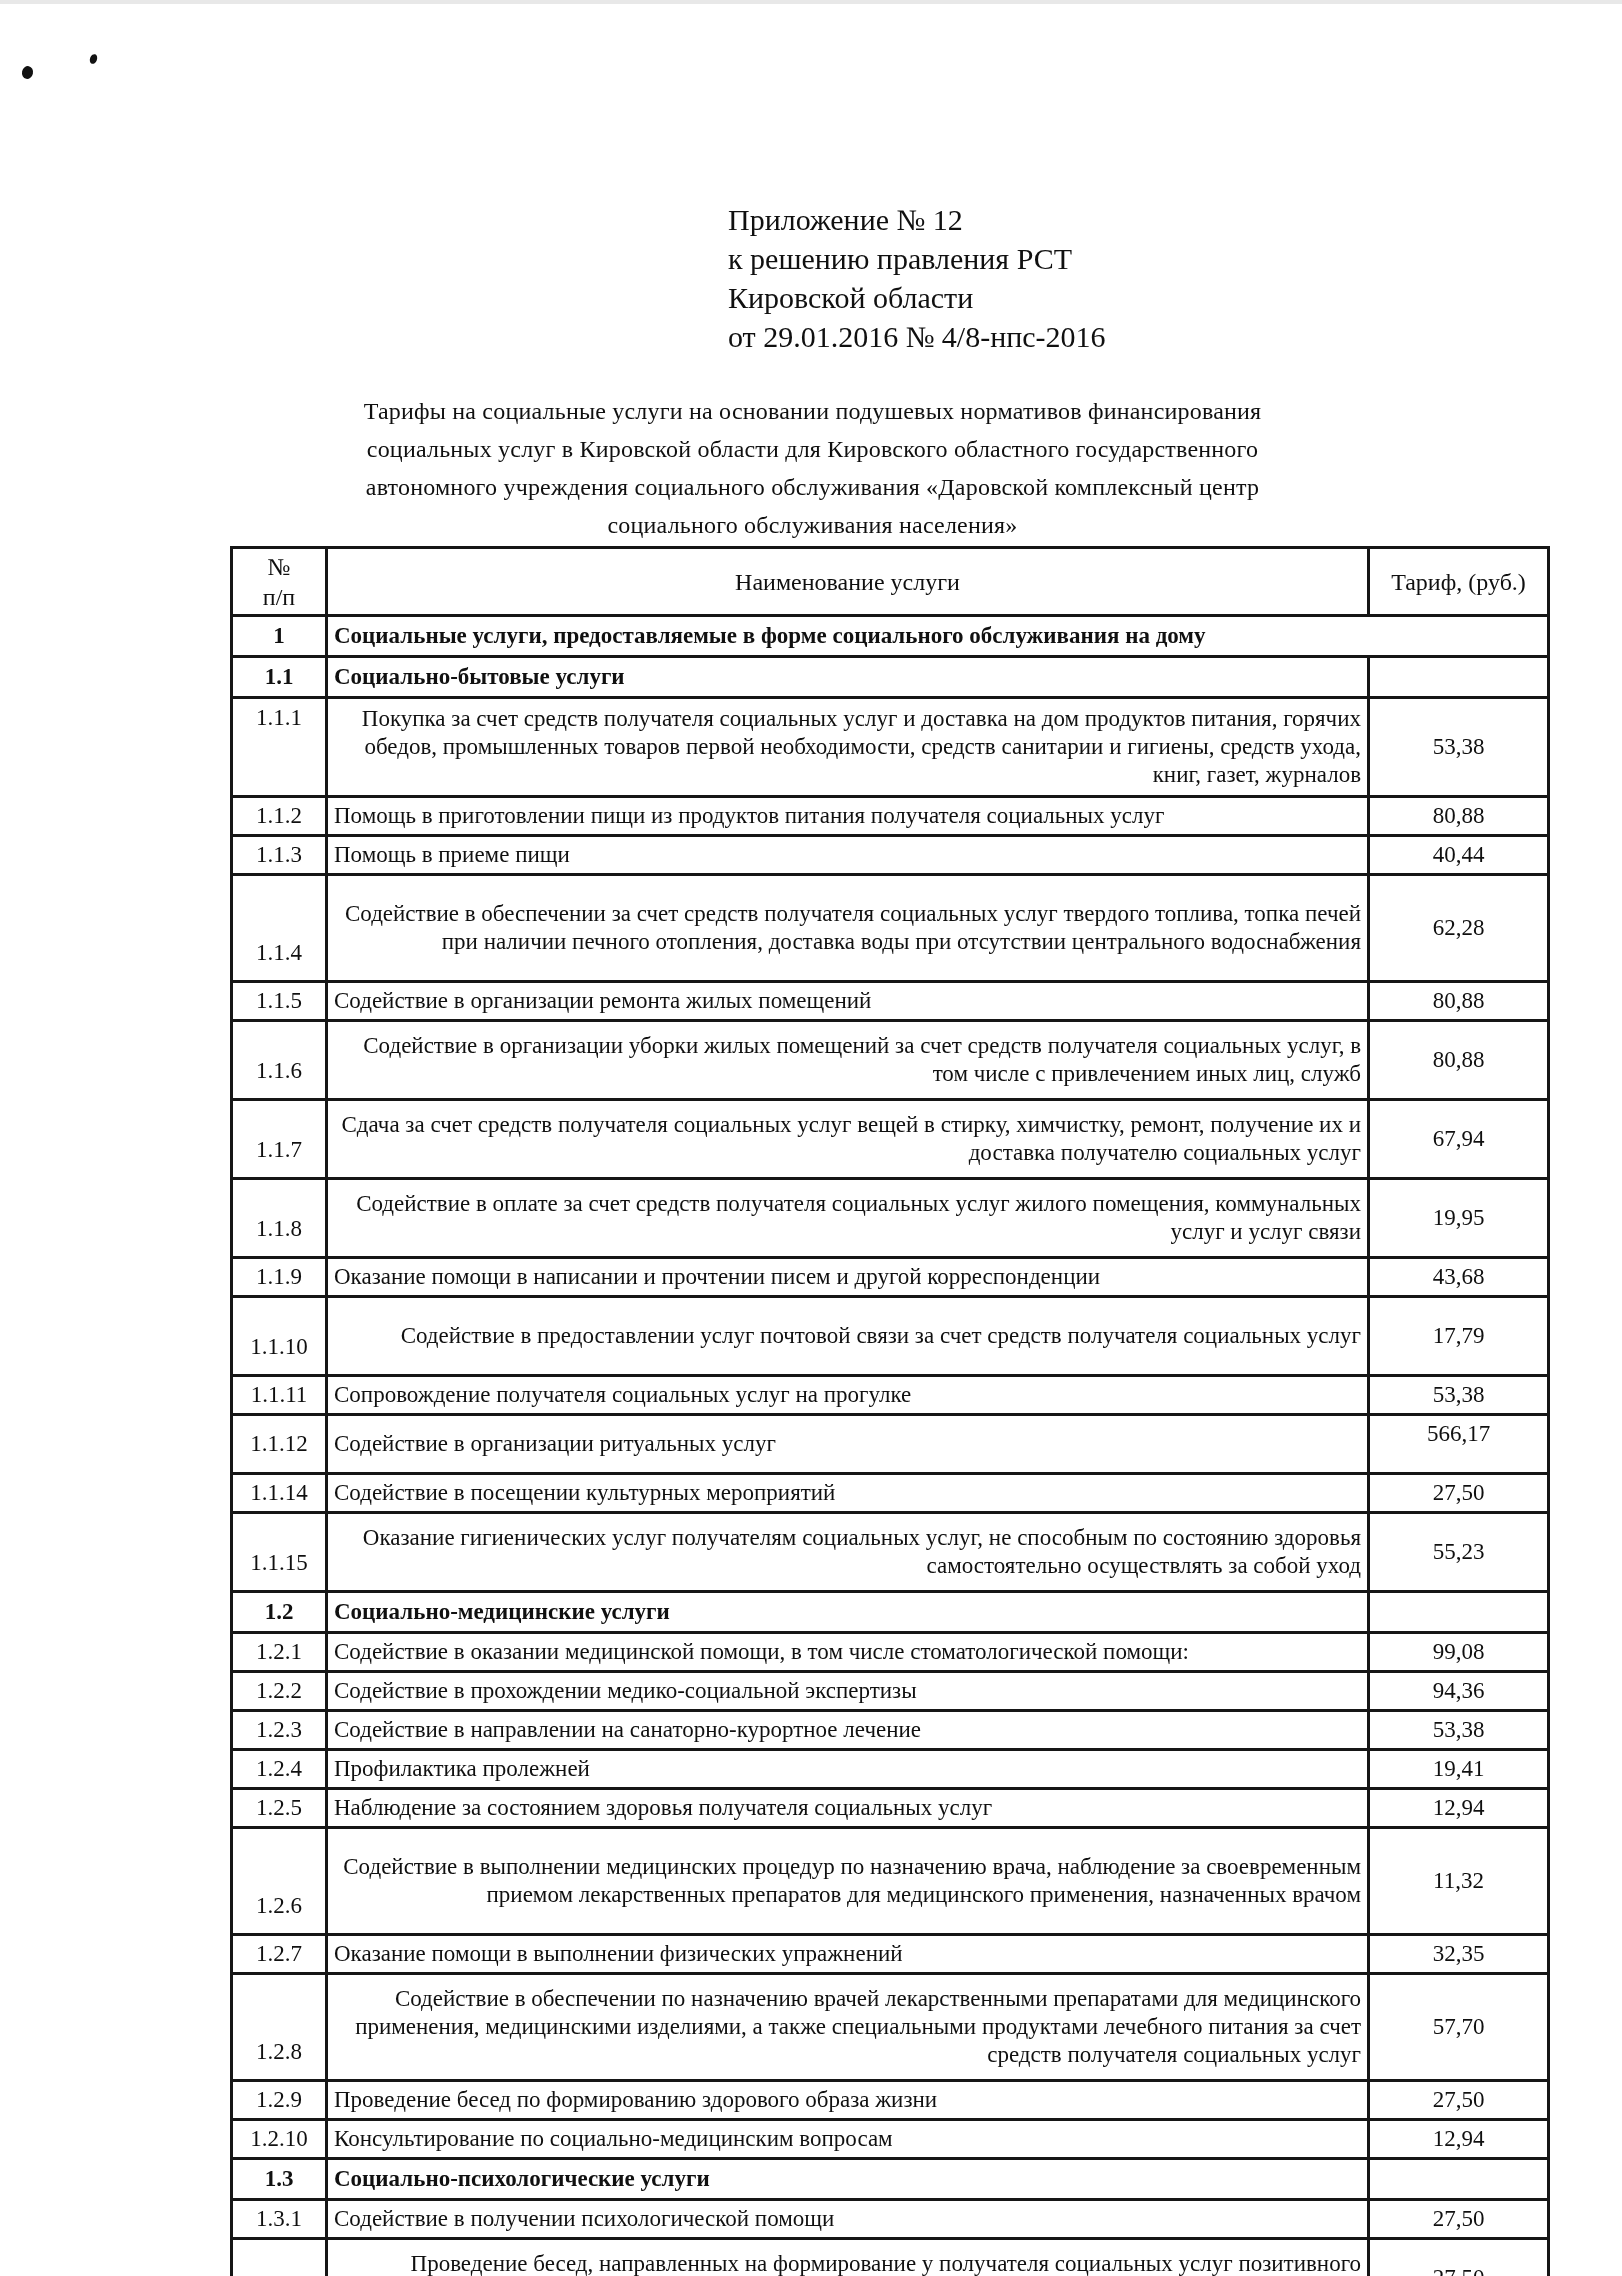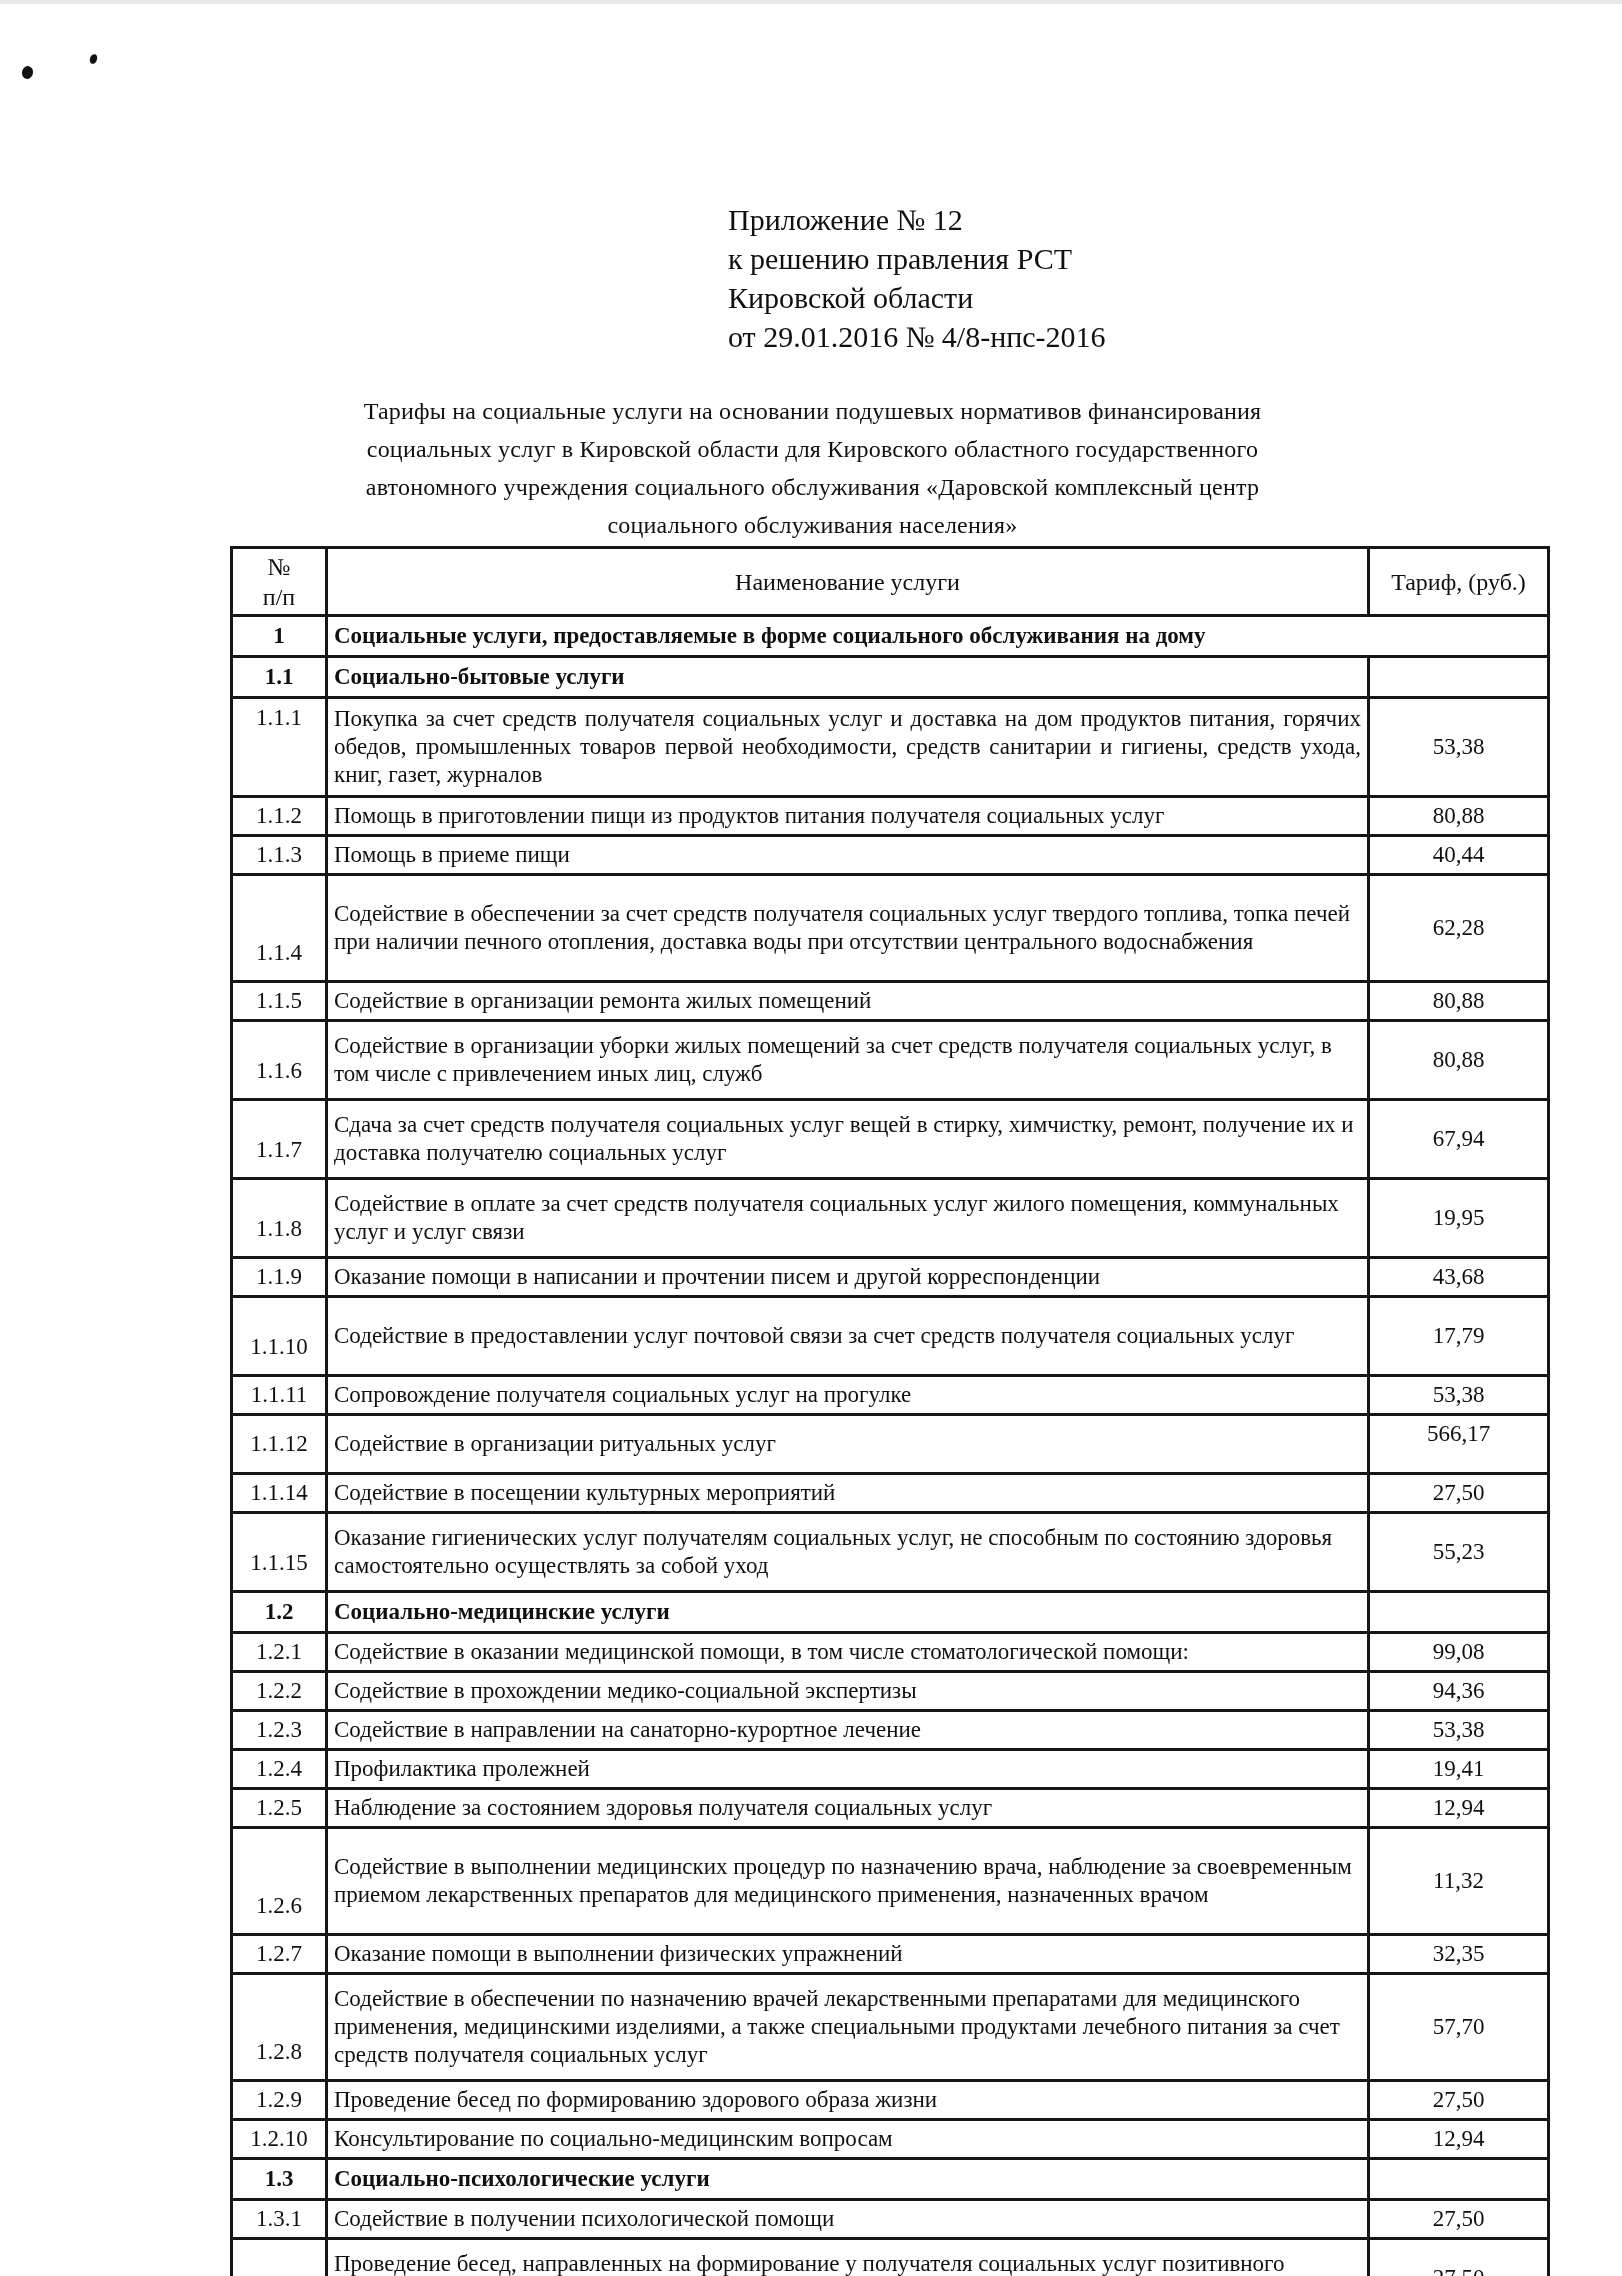--- a/index.html
+++ b/index.html
@@ -82,21 +82,21 @@
   tr.single  td { height: 32px; }
   tr.section td { height: 34px; font-weight: bold; }
   tr.l2 td { height: 61px; }
   tr.l3 td { height: 89px; }
   tr.tall td { height: 50px; }
 
   tr.np-top    td.num { vertical-align: top; padding-top: 5px; }
   tr.np-bottom td.num { vertical-align: bottom; padding-bottom: 13px; }
   tr.just td.name { text-align: justify; }
   td.tariff.vtop { vertical-align: top; padding-top: 4px; }
-  tr.l3 td.name, tr.l2 td.name { vertical-align: middle; }
+  tr.l3 td.name, tr.l2 td.name { vertical-align: middle; text-align: right; }
 </style>
 </head>
 <body>
 
 <div class="page">
 
   <span class="dot d1"></span>
   <span class="dot d2"></span>
 
   <div class="doc-ref">

